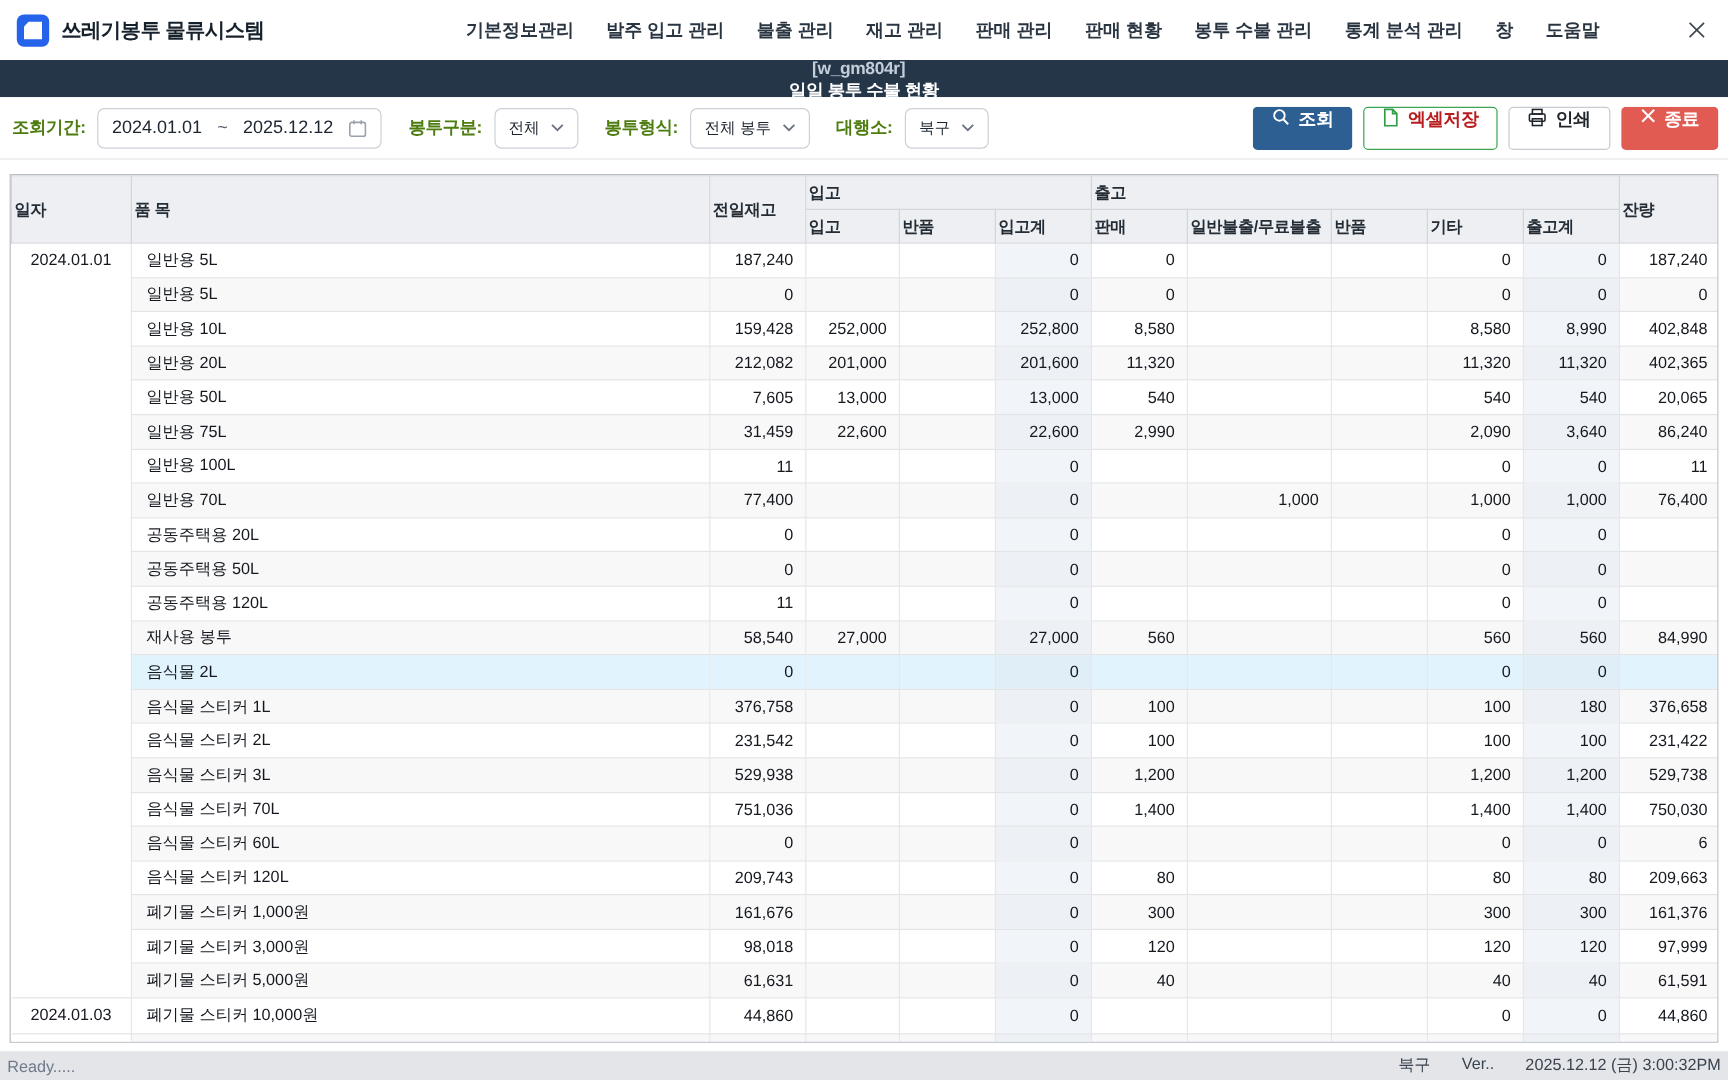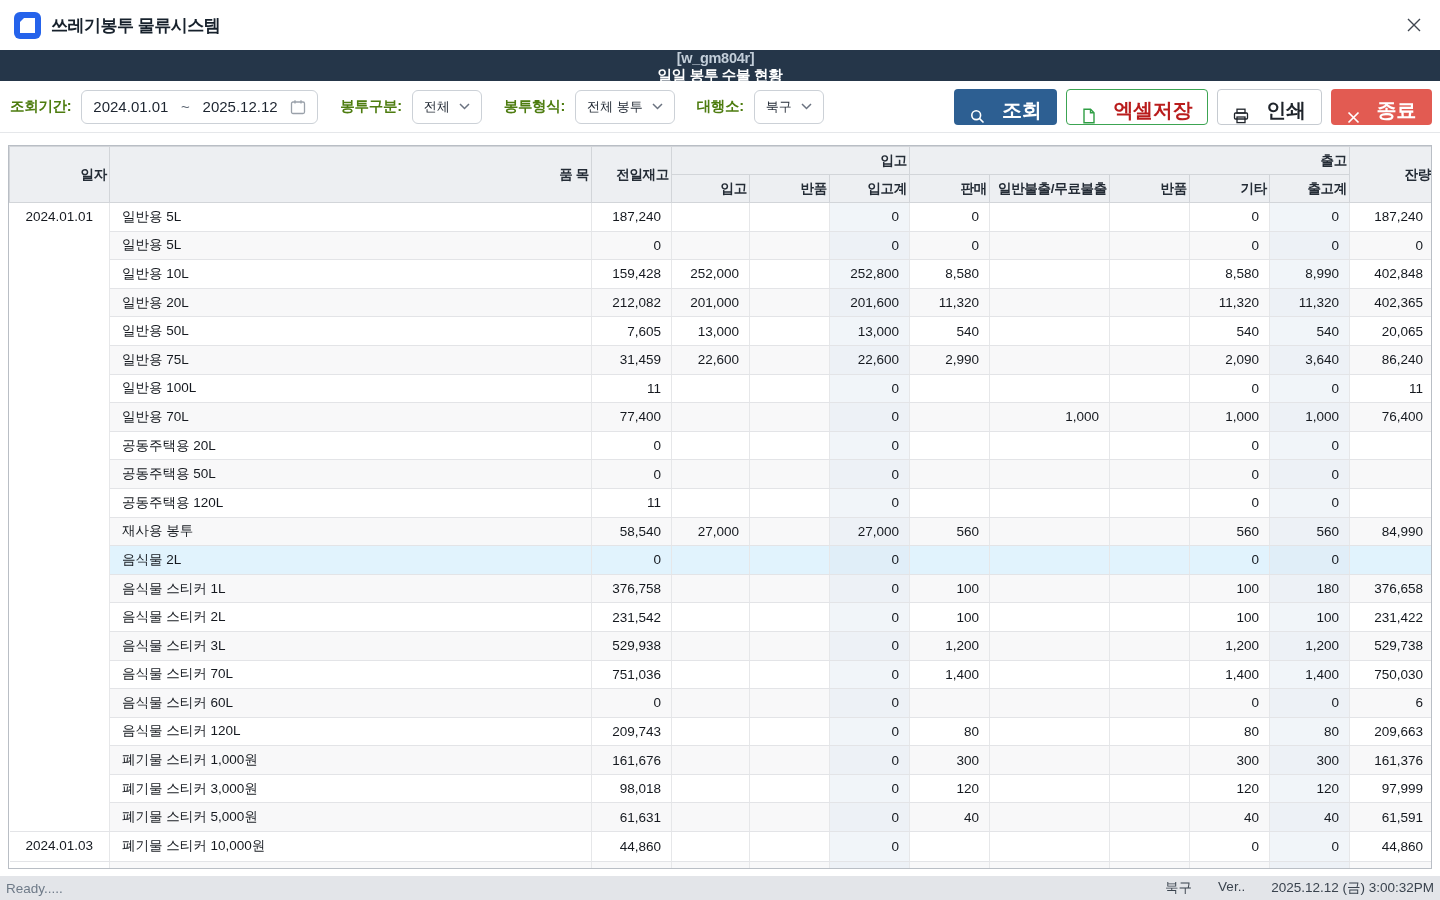--- a/index.html
+++ b/index.html
@@ -18,30 +18,30 @@
   .titlebar { height: 31px; background: #253649; color: #fff; display: flex; align-items: center; padding: 0 14px; font-size: 14.5px; font-weight: 600; letter-spacing: -0.3px; flex-direction: column; }
   .title-code { color: #c3ced9; margin-right: 9px; }
 
   
   .filterbar { height: 52px; display: flex; align-items: center; padding: 0 8px 0 10px; border-bottom: 1px solid #e5e7ea; background: #fff; }
   .f-label { font-weight: bold; font-size: 14.5px; color: #4d7c0f; margin: 0 10px 0 22px; white-space: nowrap; letter-spacing: -0.3px; }
   .f-label:first-child { margin-left: 0; }
   .date-box { display: flex; align-items: center; border: 1px solid #ccd1d7; border-radius: 6px; height: 34px; padding: 0 11px; width: 237px; justify-content: space-between; font-size: 15px; color: #1d2530; background: #fff; }
   .select-box { display: flex; align-items: center; gap: 9px; border: 1px solid #ccd1d7; border-radius: 6px; height: 34px; padding: 0 11px; font-size: 13px; color: #1d2530; background: #fff; white-space: nowrap; }
   .actions { margin-left: auto; display: flex; gap: 9px; }
-  .btn { height: 36px; border-radius: 4px; display: flex; align-items: flex-end; gap: 17px; padding: 0 15px; font-size: 20px; font-weight: 600; border: 1px solid transparent; letter-spacing: -0.3px; cursor: default; }
+  .btn { height: 36px; border-radius: 4px; display: flex; align-items: flex-start; gap: 7px; padding: 0 15px; font-size: 15px; font-weight: 600; border: 1px solid transparent; letter-spacing: -0.3px; cursor: default; }
   .btn-search { background: #2d5f92; color: #fff; }
   .btn-excel  { background: #fff; border-color: #3ca452; color: #b91c1c; }
   .btn-print  { background: #fff; border-color: #c6cbd1; color: #1f242b; }
   .btn-exit   { background: #e25b52; color: #fff; }
 
   
   .grid-wrap { margin: 12px 8px 0 8px; border: 1px solid #b9bec5; height: 724px; overflow: hidden; background: #fff; }
   table { border-collapse: collapse; table-layout: fixed; width: 1424px; font-size: 13.5px; }
-  thead th { background: #edeff2; border: 1px solid #d2d5d9; font-weight: bold; color: #242c36; height: 28px; text-align: right; padding: 0 2px; white-space: nowrap; overflow: hidden; letter-spacing: -0.3px; }
+  thead th { background: #edeff2; border: 1px solid #d2d5d9; font-weight: bold; color: #242c36; height: 28px; text-align: left; padding: 0 2px; white-space: nowrap; overflow: hidden; letter-spacing: -0.3px; }
   tbody tr { background: #fff; }
   tbody tr.stripe { background: #f8f8f9; }
   tbody tr.selected { background: #e1f3fd; }
   tbody td { border-right: 1px solid #e6e7e9; border-bottom: 1px solid #e3e4e7; height: 28.6px; padding: 0 10px; color: #15191f; white-space: nowrap; overflow: hidden; }
   td.c-item { text-align: left; padding-left: 12px; }
   td.num { text-align: right; }
   td.c-insum, td.c-outsum { background: rgba(224,233,241,0.45); }
   td.c-date { text-align: center; vertical-align: top; line-height: 28.6px; padding: 0; background: #fff; color: #15191f; }
 
   
@@ -54,20 +54,32 @@
 </head>
 <body>
 
 <div class="menubar">
   <div class="logo">
     <svg width="15" height="15" viewBox="0 0 15 15">
       <polygon points="4,0 15,0 15,15 0,15 0,4" fill="#ffffff"></polygon>
     </svg>
   </div>
   <div class="app-title">쓰레기봉투 물류시스템</div>
+  <div class="nav">
+    <span class="nav-item">기본정보관리</span>
+    <span class="nav-item">발주 입고 관리</span>
+    <span class="nav-item">불출 관리</span>
+    <span class="nav-item">재고 관리</span>
+    <span class="nav-item">판매 관리</span>
+    <span class="nav-item">판매 현황</span>
+    <span class="nav-item">봉투 수불 관리</span>
+    <span class="nav-item">통계 분석 관리</span>
+    <span class="nav-item">창</span>
+    <span class="nav-item">도움말</span>
+  </div>
   <div class="win-close">
     <span>
       <svg width="16" height="16" viewBox="0 0 16 16">
           <path d="M2 2 L14 14 M14 2 L2 14" stroke="#3f4650" stroke-width="1.4"></path>
         </svg>
     </span>
   </div>
 </div>
 
 <div class="titlebar">

